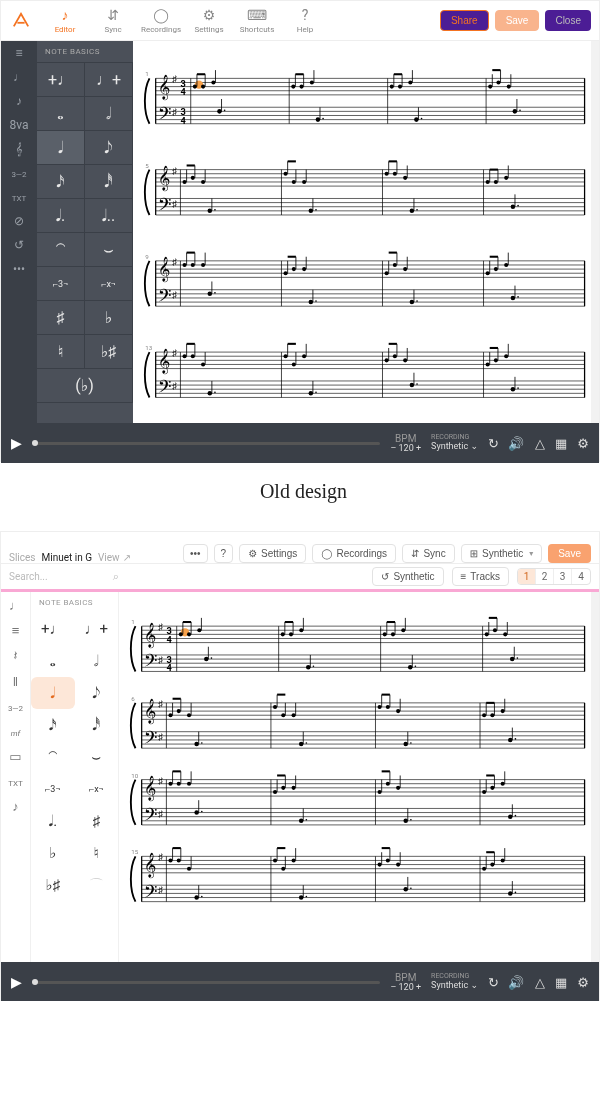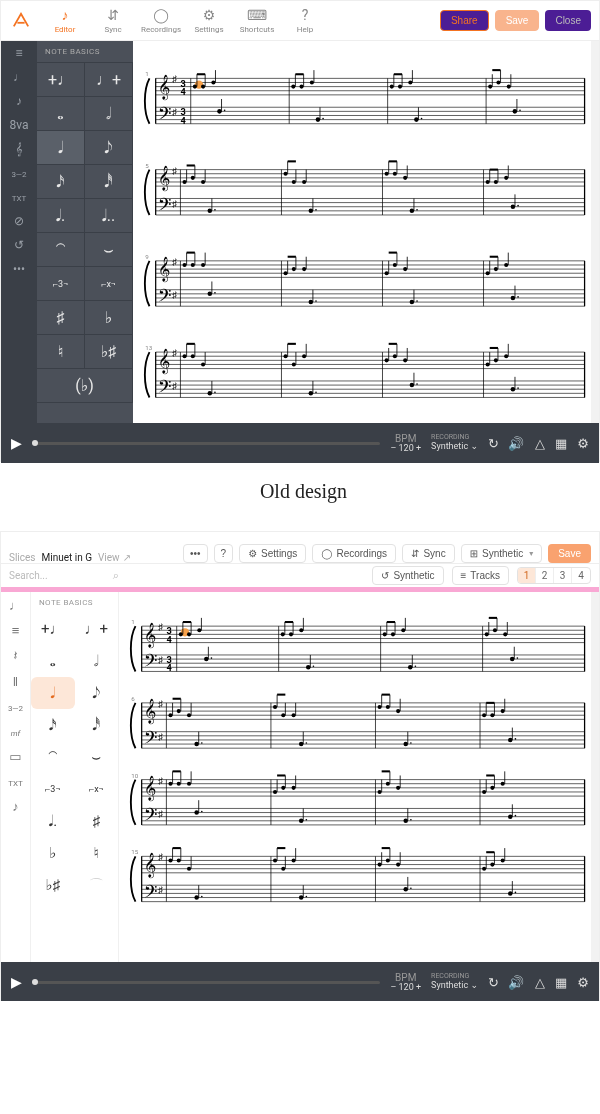--- a/index.html
+++ b/index.html
@@ -56,21 +56,21 @@
   .new-topbar { height:32px; display:flex; align-items:flex-end; padding:0 8px; gap:6px; border-bottom:1px solid #eee; font-size:10px; }
   .new-topbar .crumb { display:flex; align-items:center; gap:6px; }
   .new-topbar .crumb .muted { color:#aaa; }
   .new-topbar .view { color:#aaa; display:flex; align-items:center; gap:3px; cursor:pointer; }
   .new-topbar .spacer { flex:1; }
   .outbtn { font-size:10px; padding:3px 8px; border:1px solid #e2e2e2; border-radius:4px; background:#fff; color:#555; display:flex; align-items:center; gap:4px; cursor:pointer; }
   .outbtn.sq { padding:3px 6px; }
   .outbtn.chev::after { content:"▾"; font-size:8px; color:#999; margin-left:2px; }
   .savebtn { background:#f9a26f; border:none; color:#fff; font-size:10px; padding:4px 10px; border-radius:4px; cursor:pointer;}
 
-  .new-subbar { height:28px; display:flex; align-items:center; padding:0 8px; gap:8px; border-bottom:5px solid #f9a8d4; }
+  .new-subbar { height:28px; display:flex; align-items:center; padding:0 8px; gap:8px; border-bottom:3px solid #f9a8d4; }
   .searchbox { width:110px; display:flex; align-items:center; gap:6px; color:#bbb; font-size:10px; }
   .searchbox .mag { font-size:11px; }
   .new-subbar .spacer { flex:1; }
   .pager { display:flex; border:1px solid #e2e2e2; border-radius:4px; overflow:hidden; }
   .pager span { width:18px; text-align:center; font-size:10px; padding:2px 0; cursor:pointer; color:#666; border-right:1px solid #eee; }
   .pager span:last-child { border-right:none; }
   .pager span.active { background:#fde7d8; color:#d2681f; }
 
   .new-body { display:flex; height:370px; }
   .new-rail { width:30px; border-right:1px solid #f0f0f0; display:flex; flex-direction:column; align-items:center; padding-top:6px; gap:10px; font-size:13px; color:#777; }

